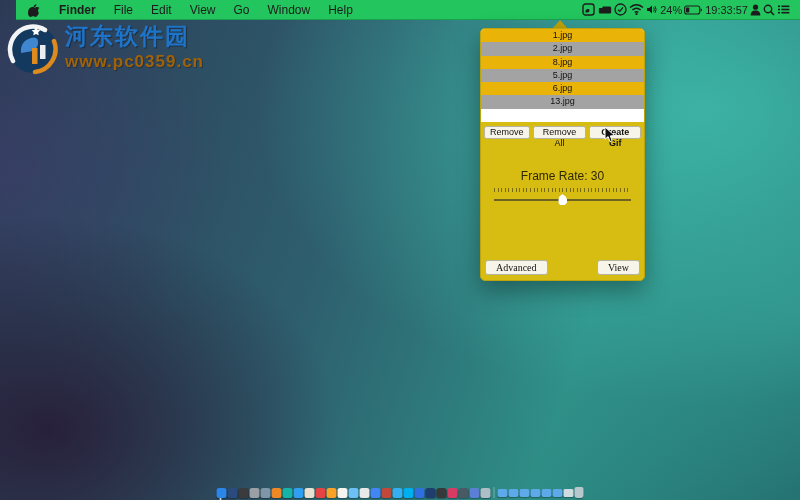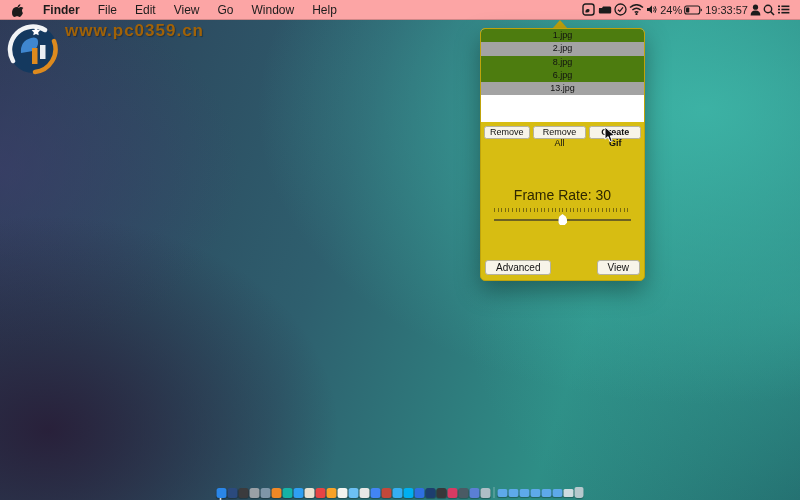--- a/index.html
+++ b/index.html
@@ -10,22 +10,22 @@
     background:
       radial-gradient(90% 95% at 88% 22%, rgba(62,182,168,.9) 0%, rgba(62,182,168,0) 62%),
       radial-gradient(70% 85% at 100% 62%, rgba(54,164,152,.55) 0%, rgba(54,164,152,0) 60%),
       radial-gradient(55% 65% at 6% 86%, rgba(40,30,56,.95) 0%, rgba(40,30,56,0) 66%),
       radial-gradient(50% 60% at 0% 34%, rgba(62,62,108,.6) 0%, rgba(62,62,108,0) 60%),
       linear-gradient(108deg, #2c3a55 0%, #2e5f6e 42%, #2e8e86 72%, #226a6c 100%);
   }
 
   
   .menubar {
-    position:absolute; top:0; left:0; right:0; height:20px;
-    background:#fca5a5; border-bottom:1px solid rgba(0,0,0,.18);
+    position:absolute; top:0; left:16px; right:0; height:20px;
+    background:#22c55e; border-bottom:1px solid rgba(0,0,0,.18);
     display:flex; align-items:center; font-size:12px; color:#1c1c1c; z-index:40;text-align:center;
   }
   .menubar-left { display:flex; align-items:center; height:100%; }
   .apple { padding:0 10px 0 12px; display:flex; align-items:center; }
   .appname { font-weight:bold; padding:0 9px; }
   .menu-item { padding:0 9px; }
   .menubar-right { margin-left:auto; display:flex; align-items:center; gap:2px; padding-right:10px; height:100%; }
   .mb-text { font-size:11px; color:#1c1c1c; }
   .mb-ic { display:flex; align-items:center; }
 
@@ -42,43 +42,43 @@
     border-left:8px solid transparent; border-right:8px solid transparent;
     border-bottom:9px solid var(--pop-border,#c3a40e);
   }
   .popover-body {
     margin-top:8px; height:253px; position:relative;
     background:var(--pop-body,#d7bd12);
     border:1px solid var(--pop-border,#c3a40e);
     border-radius:5px; box-shadow:0 10px 24px rgba(0,0,0,.35);
   }
   .file-list { height:93px; background:#fff; border-radius:4px 4px 0 0; overflow:hidden; }
-  .file-row { height:13.3px; line-height:13.5px; text-align:center; font-size:9px; color:#111; background:#4d7c0f; }
+  .file-row { height:13.3px; line-height:13.5px; text-align:center; font-size:9px; color:#111; background:#eab308; }
   .file-row.alt { background:#a3a3a3; }
   .btn-row { margin:4px 2px 0; display:flex; justify-content:space-between; gap:3px; padding:0 1px; }
   .pbtn {
     height:13px; font-size:9px; line-height:11px; color:#111;
     background:var(--pop-btn,#f7f4e9); border:1px solid #b5b2a0; border-radius:2.5px;
     padding:0 5px; font-family:inherit; flex:1 1 auto;
   }
   .pbtn.bold { font-weight:bold; }
-  .frame-label { margin-top:48px; text-align:center; font-size:14px; color:#2e2700; }
+  .frame-label { margin-top:30px; text-align:center; font-size:12px; color:#2e2700; }
   .ticks {
     margin:5px 13px 0; height:4px;
     background:repeating-linear-gradient(90deg, rgba(72,62,12,.65) 0 1px, transparent 1px 3.6px);
   }
   .track-wrap { margin:2px 13px 0; height:12px; position:relative; }
   .track-line { position:absolute; left:0; right:0; top:5px; height:1.5px; background:#6e6322; }
   .slider-thumb {
     position:absolute; top:0; width:9px; height:11px; background:#fff;
     transform:translateX(-50%);
     clip-path:polygon(50% 0%, 85% 22%, 100% 48%, 100% 78%, 78% 100%, 22% 100%, 0% 78%, 0% 48%, 15% 22%);
     box-shadow:0 1px 2px rgba(0,0,0,.35);
   }
-  .bottom-row { position:absolute; left:4px; right:4px; bottom:5px; display:flex; justify-content:space-between; }
+  .bottom-row { position:absolute; left:4px; right:4px; bottom:5px; display:flex; justify-content:space-between;font-family:Liberation Serif, serif; }
   .pbtn2 {
     height:15px; font-size:10px; line-height:13px; color:#111;
     background:var(--pop-btn,#f7f4e9); border:1px solid #b5b2a0; border-radius:3px;
     padding:0 10px; font-family:inherit;
   }
   .cursor { position:absolute; left:604px; top:126px; z-index:100; }
 
   
   .dock {
     position:absolute; bottom:2px; left:50%; transform:translateX(-50%);
@@ -182,31 +182,33 @@
   <svg width="52" height="54" viewBox="0 0 52 54">
     <circle cx="26" cy="28" r="24" fill="#14395f"></circle>
     <path d="M6 40 A 23 23 0 0 1 38 9" fill="none" stroke="#f2f4f6" stroke-width="4.5" stroke-linecap="round"></path>
     <path d="M47 20 A 23 23 0 0 1 28 51" fill="none" stroke="#dd8a1e" stroke-width="4.5" stroke-linecap="round"></path>
     <path d="M14 32 Q13 20 24 17 Q32 15 31 23 Q30 30 20 31 Z" fill="#3f87cf"></path>
     <rect x="25" y="27" width="5.5" height="16" fill="#dd8a1e"></rect>
     <rect x="33" y="24" width="5.5" height="14" fill="#e9edf2"></rect>
     <path d="M29 6 l1.4 2.8 3 .4 -2.2 2.1 .5 3 -2.7-1.4 -2.7 1.4 .5-3 -2.2-2.1 3-.4 Z" fill="#fff"></path>
   </svg>
   <div class="wm-text">
+    <div class="wm-title">河东软件园</div>
     <div class="wm-url">www.pc0359.cn</div>
   </div>
 </div>
 
 <div class="popover">
   <div class="popover-arrow"></div>
   <div class="popover-body">
     <div class="file-list">
         <div class="file-row">1.jpg</div>
         <div class="file-row alt">2.jpg</div>
         <div class="file-row">8.jpg</div>
+        <div class="file-row alt">5.jpg</div>
         <div class="file-row">6.jpg</div>
         <div class="file-row alt">13.jpg</div>
       </div>
 
     <div class="btn-row">
       <button class="pbtn">Remove</button>
       <button class="pbtn">Remove All</button>
       <button class="pbtn bold">Create Gif</button>
     </div>
 

